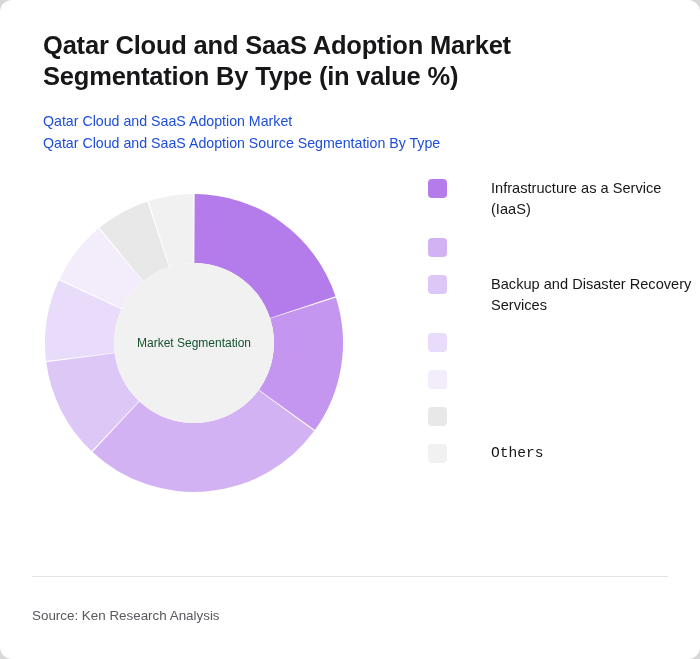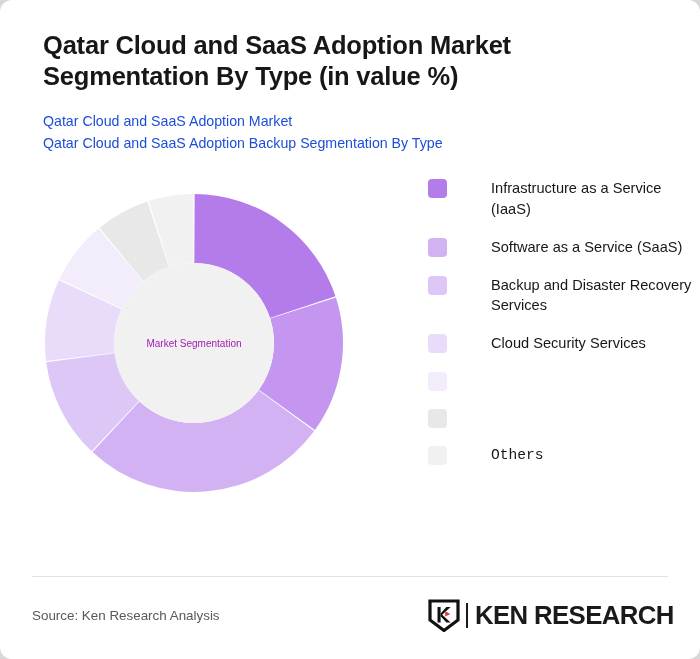--- a/index.html
+++ b/index.html
@@ -62,22 +62,22 @@
   }
   .center-label {
     position: absolute;
     left: 0;
     top: 0;
     width: 300px;
     height: 300px;
     display: flex;
     align-items: center;
     justify-content: center;
-    font-size: 10px;
-    color: #a21caf;
+    font-size: 12px;
+    color: #14532d;
     pointer-events: none;
   }
   .legend {
     position: absolute;
     left: 385px;
     top: 0;
     width: 280px;
   }
   .legend-item {
     display: flex;
@@ -146,21 +146,21 @@
 </head>
 <body>
 
 <div class="card">
   <div class="inner">
 
     <h1 class="title">Qatar Cloud and SaaS Adoption Market Segmentation By Type (in value %)</h1>
 
     <div class="subtitles">
       <div class="subtitle">Qatar Cloud and SaaS Adoption Market</div>
-      <div class="subtitle">Qatar Cloud and SaaS Adoption Backup Segmentation By Type</div>
+      <div class="subtitle">Qatar Cloud and SaaS Adoption Source Segmentation By Type</div>
     </div>
 
     <div class="chart-area">
 
       <div class="donut-wrap">
         <svg width="300" height="300" viewBox="0 0 300 300">
           <g id="donut-slices">
               <path d="M 150.65013308342728 1.0014183726105728 A 149 149 0 0 1 291.5051698040797 103.33859283392133 L 225.97593009615017 124.94689548130003 A 80 80 0 0 0 150.34906474277975 70.00076154234124 Z" fill="#b47bea"></path>
               <path d="M 291.9069741468485 104.57521944482639 A 149 149 0 0 1 270.92452331278685 237.05320017997772 L 214.925918557201 196.73997325099475 A 80 80 0 0 0 226.19166397146228 125.61085607775914 Z" fill="#c496ef"></path>
               <path d="M 270.1602460358549 238.10513760617377 A 149 149 0 0 1 48.47737878095833 259.0603382573839 L 95.49121008373602 208.55588631268932 A 80 80 0 0 0 214.51556834139862 197.30477186908658 Z" fill="#d3b2f4"></path>
@@ -175,54 +175,42 @@
         <div class="center-label">Market Segmentation</div>
       </div>
 
       <div class="legend" id="legend">
           <div class="legend-item">
             <span class="swatch" style="background: rgb(180, 123, 234);"></span>
             <span class="legend-label">Infrastructure as a Service (IaaS)</span>
           </div>
           <div class="legend-item">
             <span class="swatch" style="background: rgb(211, 178, 244);"></span>
-            <span class="legend-label">Software as a Service (SaaS)</span>
           </div>
           <div class="legend-item">
             <span class="swatch" style="background: rgb(221, 199, 247);"></span>
             <span class="legend-label">Backup and Disaster Recovery Services</span>
           </div>
           <div class="legend-item">
             <span class="swatch" style="background: rgb(232, 220, 250);"></span>
-            <span class="legend-label">Cloud Security Services</span>
           </div>
           <div class="legend-item">
             <span class="swatch" style="background: rgb(242, 236, 251);"></span>
           </div>
           <div class="legend-item">
             <span class="swatch" style="background: rgb(232, 232, 232);"></span>
           </div>
           <div class="legend-item">
             <span class="swatch" style="background: rgb(241, 241, 241);"></span>
             <span class="legend-label">Others</span>
           </div>
         </div>
 
     </div>
 
     <div class="footer-rule"></div>
 
     <div class="footer">
       <div class="source">Source: Ken Research Analysis</div>
-      <div class="logo">
-        <svg class="logo-mark" width="32" height="33" viewBox="0 0 32 33">
-          <path d="M2 2 H30 V21 L16 31.5 L2 21 Z" fill="#ffffff" stroke="#111111" stroke-width="3.2" stroke-linejoin="miter"></path>
-          <path d="M9.5 8 H12.6 V23.5 H9.5 Z" fill="#111111"></path>
-          <path d="M22.6 8 L14.2 15.7 L22.6 23.5 L18.4 23.5 L12.6 17.2 L12.6 14.4 L18.4 8 Z" fill="#111111"></path>
-          <path d="M17.2 12.2 L22.3 14.9 L17.2 17.6 Z" fill="#d93a32"></path>
-        </svg>
-        <div class="logo-divider"></div>
-        <div class="logo-text">KEN RESEARCH</div>
-      </div>
     </div>
 
   </div>
 </div>
 
 </body></html>

